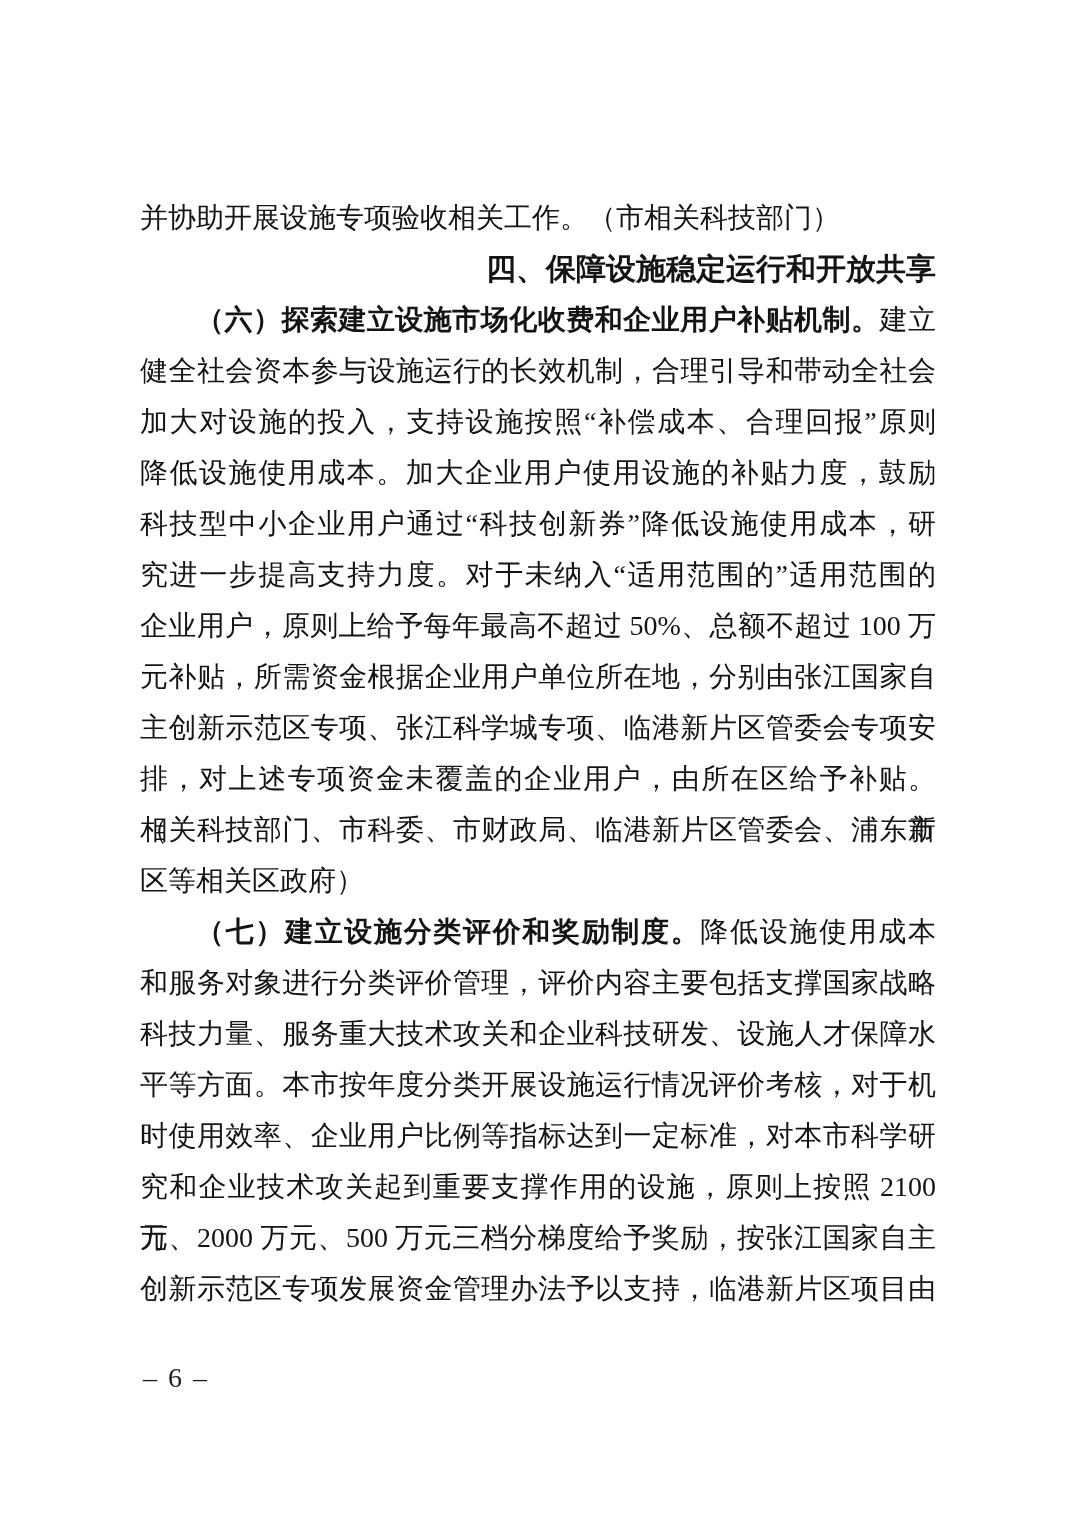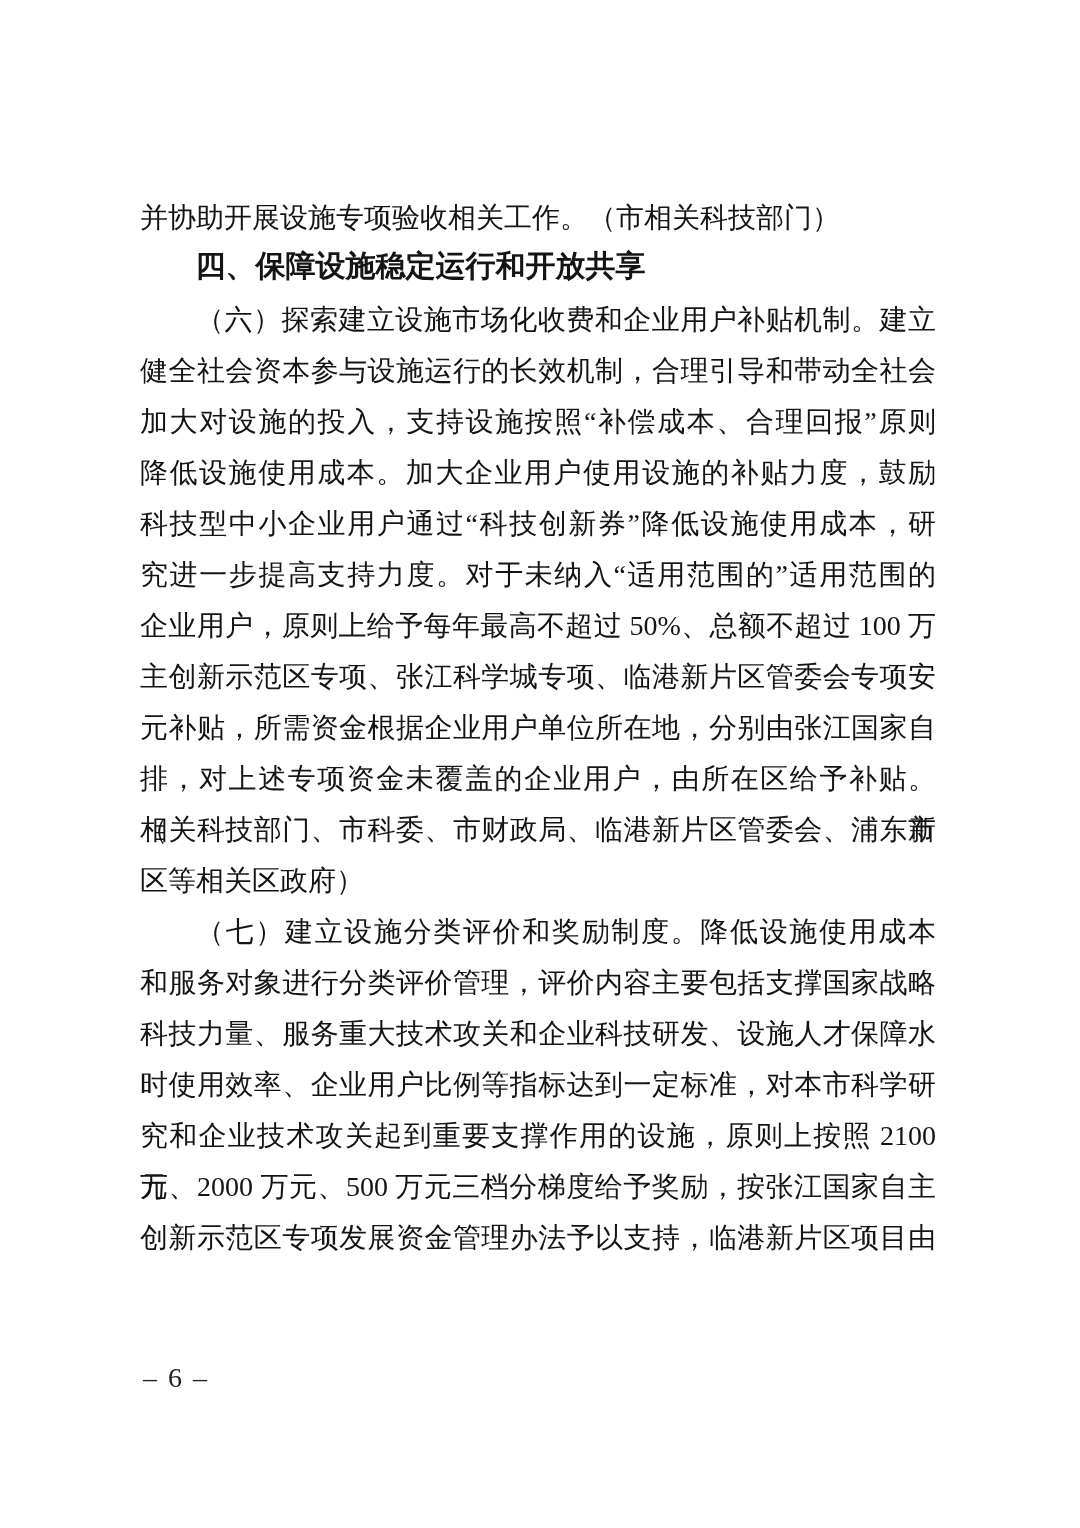--- a/index.html
+++ b/index.html
@@ -34,28 +34,29 @@
     text-justify: inter-character;
     white-space: normal;
   }
   .end {
     text-align: left;
   }
   .lead {
     text-indent: 2em;
   }
   .section-heading {
-    font-family: Liberation Mono, monospace;
+    font-family: Liberation Sans, sans-serif;
     font-weight: 700;
     font-size: 30px;
     text-indent: 1.85em;
     letter-spacing: 0px;
+    text-align: right;
   }
   .bold-lead {
-    font-weight: 400;
+    font-weight: 700;
   }
   .page-number {
     position: absolute;
     left: 143px;
     top: 1362px;
     font-size: 28px;
     line-height: 32px;
     letter-spacing: 2px;
     color: #222222;
     font-family: "Liberation Serif", "DejaVu Serif", serif;
@@ -72,31 +73,32 @@
     <div class="line end section-heading">四、保障设施稳定运行和开放共享</div>
 
     <div>
       <div class="line fill lead"><span class="bold-lead">（六）探索建立设施市场化收费和企业用户补贴机制。</span><span>建立</span></div>
       <div class="line fill">健全社会资本参与设施运行的长效机制，合理引导和带动全社会</div>
       <div class="line fill">加大对设施的投入，支持设施按照“补偿成本、合理回报”原则</div>
       <div class="line fill">降低设施使用成本。加大企业用户使用设施的补贴力度，鼓励</div>
       <div class="line fill">科技型中小企业用户通过“科技创新券”降低设施使用成本，研</div>
       <div class="line fill">究进一步提高支持力度。对于未纳入“适用范围的”适用范围的</div>
       <div class="line fill">企业用户，原则上给予每年最高不超过 50%、总额不超过 100 万</div>
+      <div class="line fill">元补贴，所需资金根据企业用户单位所在地，分别由张江国家自</div>
       <div class="line fill">主创新示范区专项、张江科学城专项、临港新片区管委会专项安</div>
-      <div class="line fill">元补贴，所需资金根据企业用户单位所在地，分别由张江国家自</div>
       <div class="line fill">排，对上述专项资金未覆盖的企业用户，由所在区给予补贴。（市</div>
       <div class="line fill">相关科技部门、市科委、市财政局、临港新片区管委会、浦东新</div>
       <div class="line end">区等相关区政府）</div>
     </div>
 
     <div>
       <div class="line fill lead"><span class="bold-lead">（七）建立设施分类评价和奖励制度。</span><span>降低设施使用成本</span></div>
       <div class="line fill">和服务对象进行分类评价管理，评价内容主要包括支撑国家战略</div>
       <div class="line fill">科技力量、服务重大技术攻关和企业科技研发、设施人才保障水</div>
+      <div class="line fill">平等方面。本市按年度分类开展设施运行情况评价考核，对于机</div>
       <div class="line fill">时使用效率、企业用户比例等指标达到一定标准，对本市科学研</div>
       <div class="line fill">究和企业技术攻关起到重要支撑作用的设施，原则上按照 2100 万</div>
       <div class="line fill">元、2000 万元、500 万元三档分梯度给予奖励，按张江国家自主</div>
       <div class="line fill">创新示范区专项发展资金管理办法予以支持，临港新片区项目由</div>
     </div>
 
   </div>
 
   <div class="page-number">– 6 –</div>
 </div>

